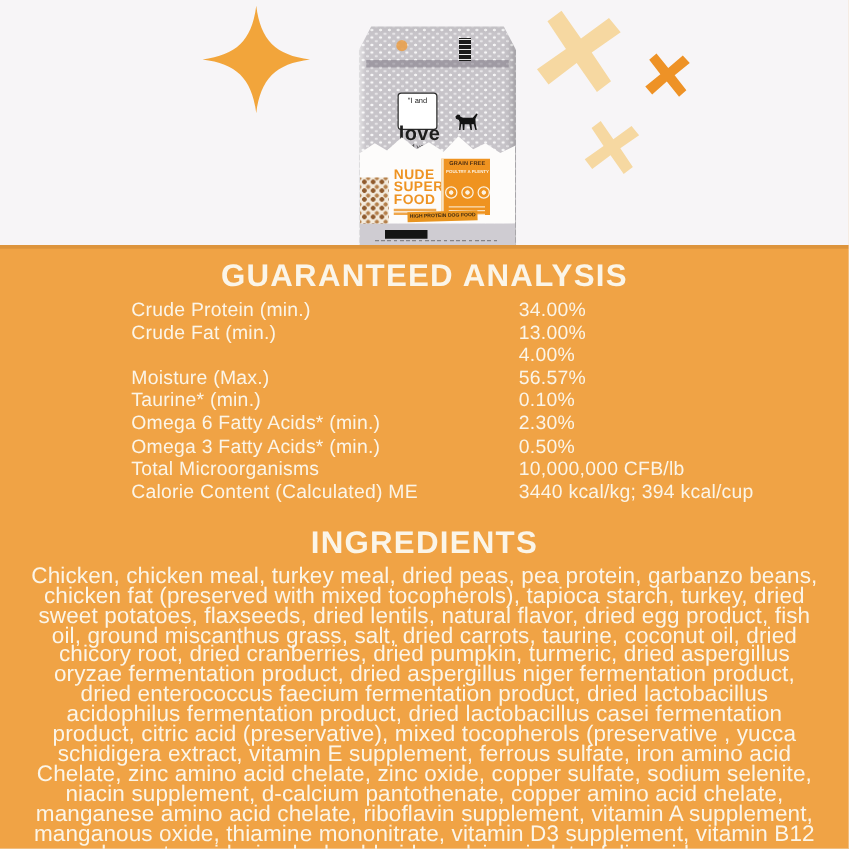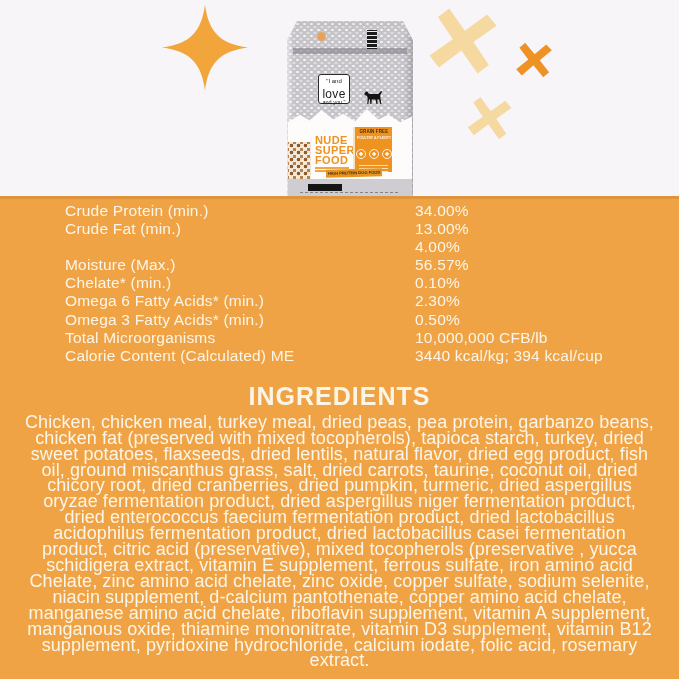--- a/index.html
+++ b/index.html
@@ -35,21 +35,21 @@
     position:absolute;right:34px;top:7px;width:10px;height:19px;background:#1b1b1b;
     background-image:repeating-linear-gradient(to bottom, transparent 0 3px, #eee 3px 4px);
     background-clip:content-box;padding:2px;
   }
   .logo-box{
     position:absolute;left:31px;top:53px;width:32px;height:30px;background:#fff;
     border:1px solid #2b2b2b;border-radius:3px;text-align:center;color:#1d1d1d;
     line-height:1;box-sizing:border-box;padding-top:3px;
   }
   .logo-l1{font-size:6px;}
-  .logo-l2{font-size:12px;font-weight:normal;letter-spacing:.3px;margin-top:4px;}
+  .logo-l2{font-size:16px;font-weight:bold;letter-spacing:.3px;margin-top:16px;}
   .logo-l3{font-size:5.5px;}
   .dog{position:absolute;left:77px;top:68px;width:21px;height:18px;}
   .bag-white{position:absolute;left:1px;right:1px;top:86px;bottom:18px;}
   .mountains{position:absolute;left:0;top:0;width:100%;height:23px;}
   .white-fill{position:absolute;left:0;right:0;top:22px;bottom:0;background:#FDFCFB;}
   .kibble{
     position:absolute;left:0;top:35px;width:23px;bottom:0;
     background-color:#F3EADC;
     background-image:
       radial-gradient(#8F5A2C 1.6px, transparent 2.1px),
@@ -85,21 +85,21 @@
   
   .info{
     position:absolute;left:0;top:196px;width:679px;height:483px;background:#F0A345;
     color:#FBF5E8;box-shadow:inset 0 3px 0 rgba(140,85,20,.18);
   }
   .section-title{
     font-size:25px;font-weight:bold;letter-spacing:1px;text-align:center;line-height:25px;margin:0;
   }
   .ga-title{padding-top:13px;}
   .ga-table{margin-top:6px;}
-  .ga-row{position:relative;height:18.1px;font-size:15.5px;line-height:18.1px;letter-spacing:.2px;padding-left:65px;}
+  .ga-row{position:relative;height:18.1px;font-size:15.5px;line-height:18.1px;letter-spacing:.2px;padding-left:105px;}
   .ga-value{position:absolute;left:415px;top:0;}
   .ing-title{margin-top:19px;}
   .ing-text{
     width:636px;margin:6px auto 0 auto;text-align:center;
     font-size:18px;line-height:15.9px;letter-spacing:.1px;
   }
 </style>
 </head>
 <body>
 
@@ -174,39 +174,40 @@
     </div>
 
     <div class="bag-bottomstrip">
       <div class="blackbar"></div>
     </div>
   </div>
 </div>
 
 <div class="info">
 
+  <h1 class="section-title ga-title">GUARANTEED ANALYSIS</h1>
 
   <div class="ga-table">
     <div class="ga-row">
       <span class="ga-label">Crude Protein (min.)</span>
       <span class="ga-value">34.00%</span>
     </div>
     <div class="ga-row">
       <span class="ga-label">Crude Fat (min.)</span>
       <span class="ga-value">13.00%</span>
     </div>
     <div class="ga-row">
       <span class="ga-value">4.00%</span>
     </div>
     <div class="ga-row">
       <span class="ga-label">Moisture (Max.)</span>
       <span class="ga-value">56.57%</span>
     </div>
     <div class="ga-row">
-      <span class="ga-label">Chelate* (min.)</span>
+      <span class="ga-label">Taurine* (min.)</span>
       <span class="ga-value">0.10%</span>
     </div>
     <div class="ga-row">
       <span class="ga-label">Omega 6 Fatty Acids* (min.)</span>
       <span class="ga-value">2.30%</span>
     </div>
     <div class="ga-row">
       <span class="ga-label">Omega 3 Fatty Acids* (min.)</span>
       <span class="ga-value">0.50%</span>
     </div>

